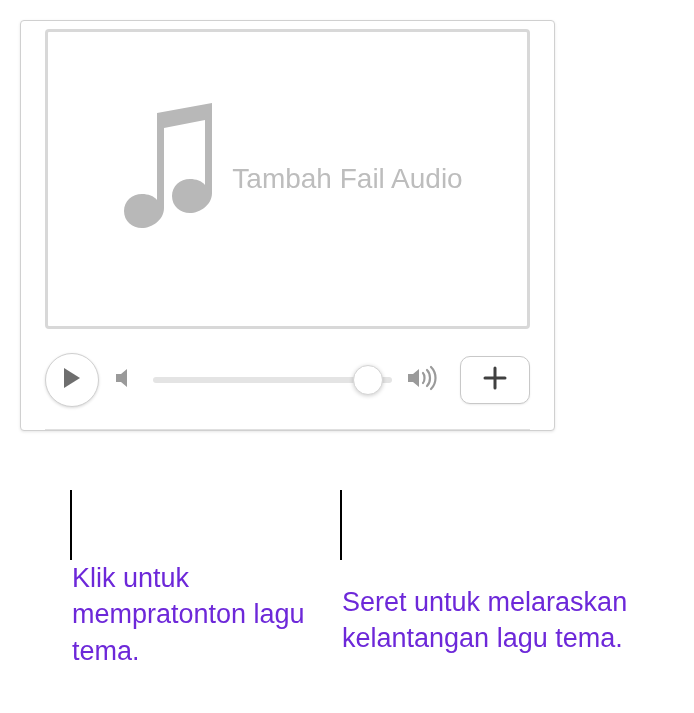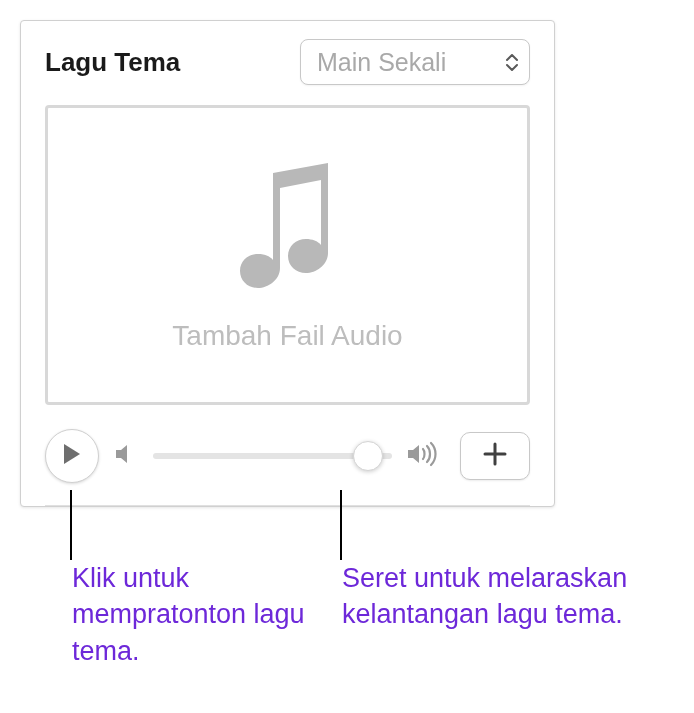--- a/index.html
+++ b/index.html
@@ -62,21 +62,21 @@
     }
     .dropdown-arrows svg {
       display: block;
     }
     .dropzone {
       margin: 8px 24px 18px 24px;
       border: 3px solid #d8d8d8;
       border-radius: 4px;
       height: 300px;
       display: flex;
-      flex-direction: column;
+      flex-direction: row;
       align-items: center;
       justify-content: center;
       background: #ffffff;
     }
     .music-icon {
       margin-bottom: 18px;
     }
     .dropzone-text {
       font-size: 28px;
       color: #bdbdbd;
@@ -154,34 +154,20 @@
       font-size: 27px;
       color: #6d28d9;
       line-height: 1.35;
     }
   </style>
 </head>
 <body>
 
 <div class="panel">
 
-  <div class="panel-header">
-    <div class="panel-title">Lagu Tema</div>
-    <div class="dropdown">
-      <span class="dropdown-label">Main Sekali</span>
-      <span class="dropdown-arrows">
-        <svg width="14" height="8" viewBox="0 0 14 8">
-            <path d="M2 6 L7 1 L12 6" stroke="#5a5a5a" stroke-width="2" fill="none" stroke-linecap="round" stroke-linejoin="round"></path>
-          </svg>
-        <svg width="14" height="8" viewBox="0 0 14 8">
-            <path d="M2 2 L7 7 L12 2" stroke="#5a5a5a" stroke-width="2" fill="none" stroke-linecap="round" stroke-linejoin="round"></path>
-          </svg>
-      </span>
-    </div>
-  </div>
 
   <div class="dropzone">
     <div class="music-icon">
       <svg width="120" height="140" viewBox="0 0 120 140">
         <path d="M 45 15 L 100 5 L 100 95 C 100 107 88 115 78 115 C 68 115 60 108 60 98 C 60 88 68 81 78 81 C 84 81 90 83 93 87 L 93 22 L 52 30 L 52 110 C 52 122 40 130 30 130 C 20 130 12 123 12 113 C 12 103 20 96 30 96 C 36 96 42 98 45 102 L 45 15 Z" fill="#b8b8b8"></path>
       </svg>
     </div>
     <div class="dropzone-text">Tambah Fail Audio</div>
   </div>
 
@@ -222,13 +208,13 @@
     </div>
   </div>
 
   <div class="divider"></div>
 </div>
 
 <div class="callout-line" style="left:70px; top:490px; width:2px; height:70px;"></div>
 <div class="callout-text" style="left:72px; top:560px; width:250px;">Klik untuk mempratonton lagu tema.</div>
 
 <div class="callout-line" style="left:340px; top:490px; width:2px; height:70px;"></div>
-<div class="callout-text" style="left:342px; top:560px; width:340px;">Seret untuk melaraskan kelantangan lagu tema.</div>
+<div class="callout-text" style="left:342px; top:584px; width:340px;">Seret untuk melaraskan kelantangan lagu tema.</div>
 
 </body></html>

